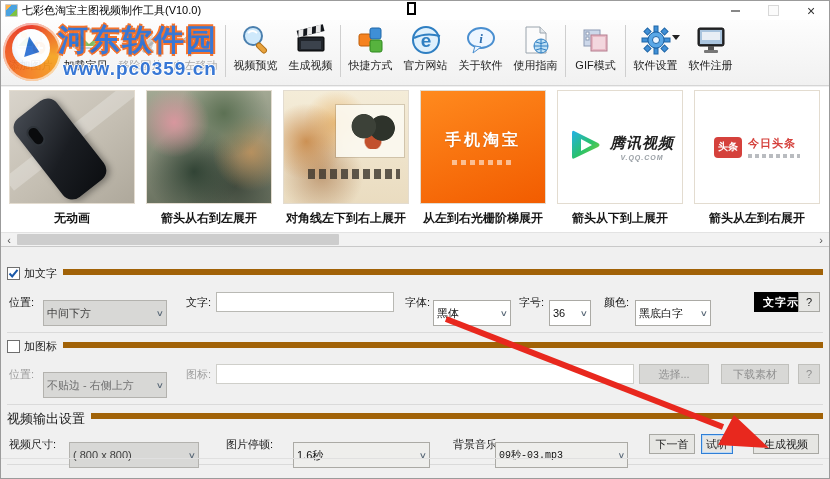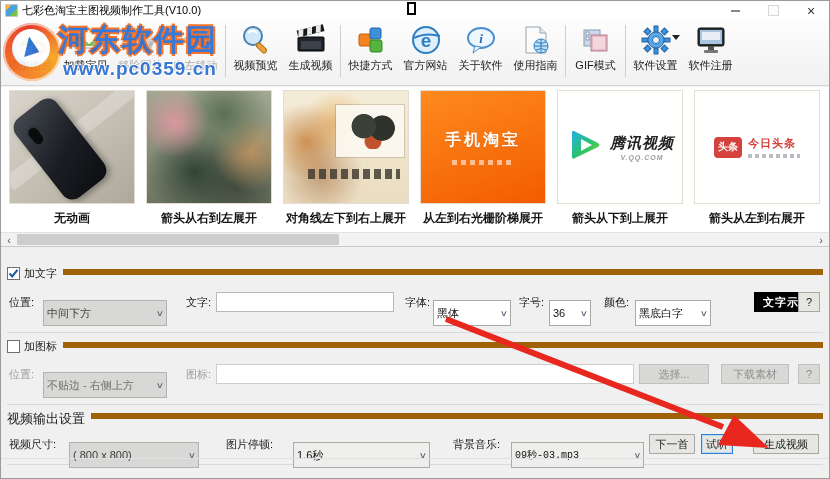--- a/index.html
+++ b/index.html
@@ -416,21 +416,21 @@
         <span class="combo gray" style="left:62px;width:130px;justify-content:center;">
             <span>( 800 x  800)</span>
             <span class="arr">∨</span>
           </span>
         <span class="flabel" style="left:219px;">图片停顿:</span>
         <span class="combo lite" style="left:286px;width:137px;">
             <span>1.6秒</span>
             <span class="arr">∨</span>
           </span>
         <span class="flabel" style="left:446px;">背景音乐:</span>
-        <span class="combo lite" style="left:504px;width:133px;font-family:'Liberation Mono',monospace;font-size:10px;">
+        <span class="combo lite" style="left:488px;width:133px;font-family:'Liberation Mono',monospace;font-size:10px;">
             <span>09秒-03.mp3</span>
             <span class="arr">∨</span>
           </span>
         <span class="btn" style="left:642px;width:46px;">下一首</span>
         <span class="btn focus" style="left:694px;width:32px;">试听</span>
         <span class="btn" style="left:746px;width:66px;">生成视频</span>
       </div>
     </div>
 
     <div class="footer-line" style="top:211px;"></div>

